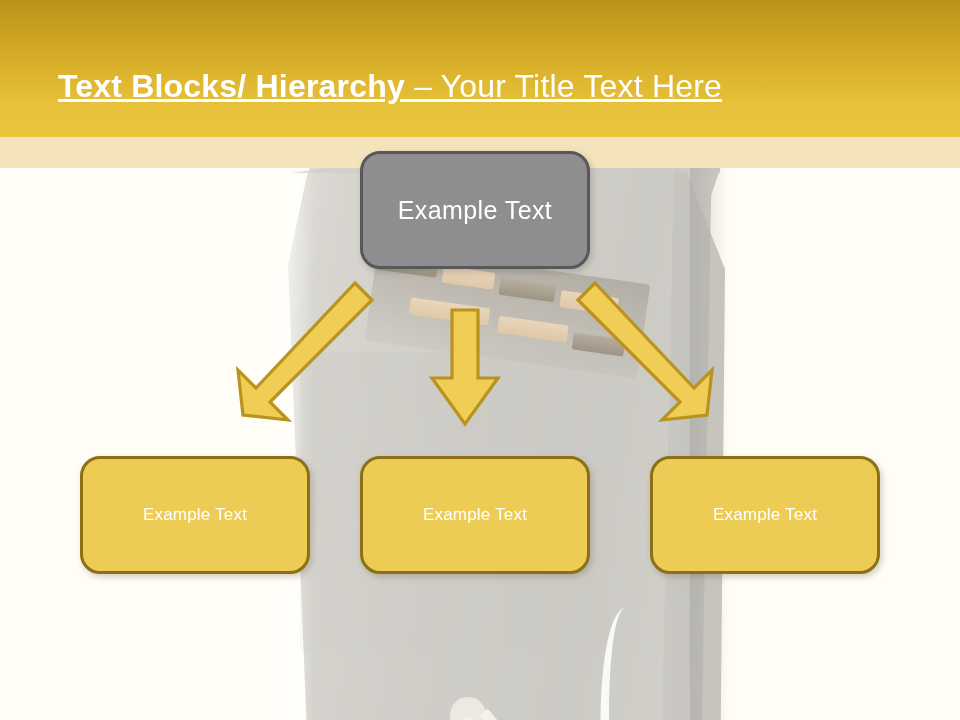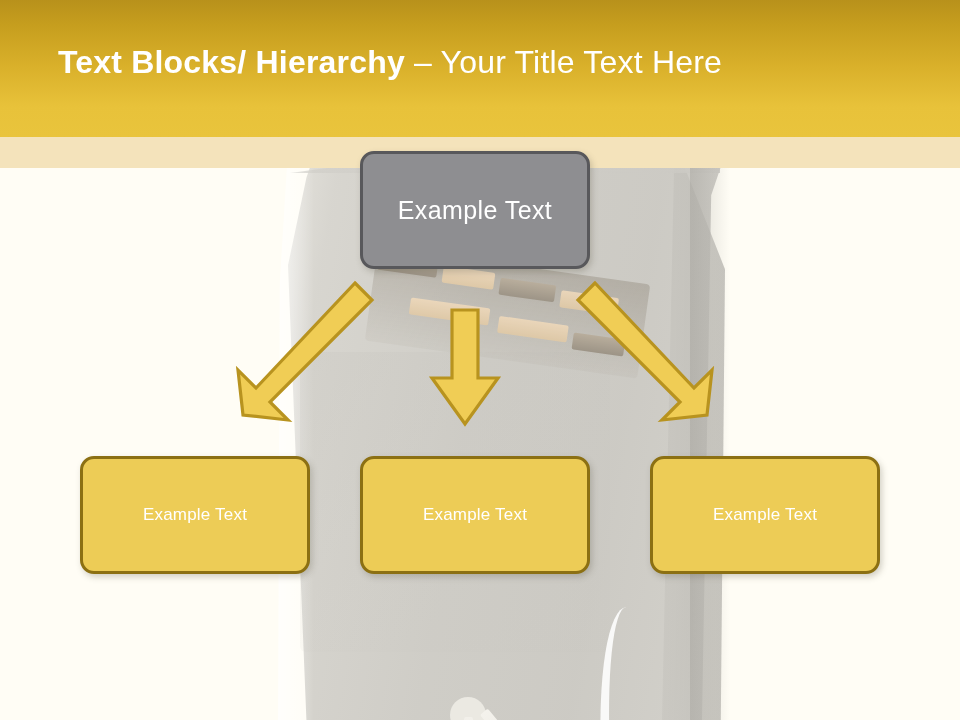--- a/index.html
+++ b/index.html
@@ -149,37 +149,38 @@
         #e9c43c 100%);
   }
   .header-sub-band {
     position: absolute;
     left: 0; top: 137px;
     width: 960px; height: 31px;
     background: #f4e3bb;
   }
   .slide-title {
     position: absolute;
-    left: 0; top: 42px;
+    left: 0; top: 66px;
     width: 780px;
     text-align: center;
     color: #ffffff;
     font-size: 32px;
     line-height: 40px;
     letter-spacing: 0.2px;
     white-space: nowrap;
+    text-decoration: underline;
   }
   .slide-title .strong { font-weight: bold; }
   .slide-title .light  { font-weight: normal; }
 
   
   .node {
     position: absolute;
     box-sizing: border-box;
-    border-radius: 14px;
+    border-radius: 20px;
     display: flex;
     align-items: center;
     justify-content: center;
     color: #ffffff;
     box-shadow: 2px 3px 6px rgba(90,85,70,0.28);
   }
   .node-top {
     left: 360px; top: 151px;
     width: 230px; height: 118px;
     background: #8e8e91;

